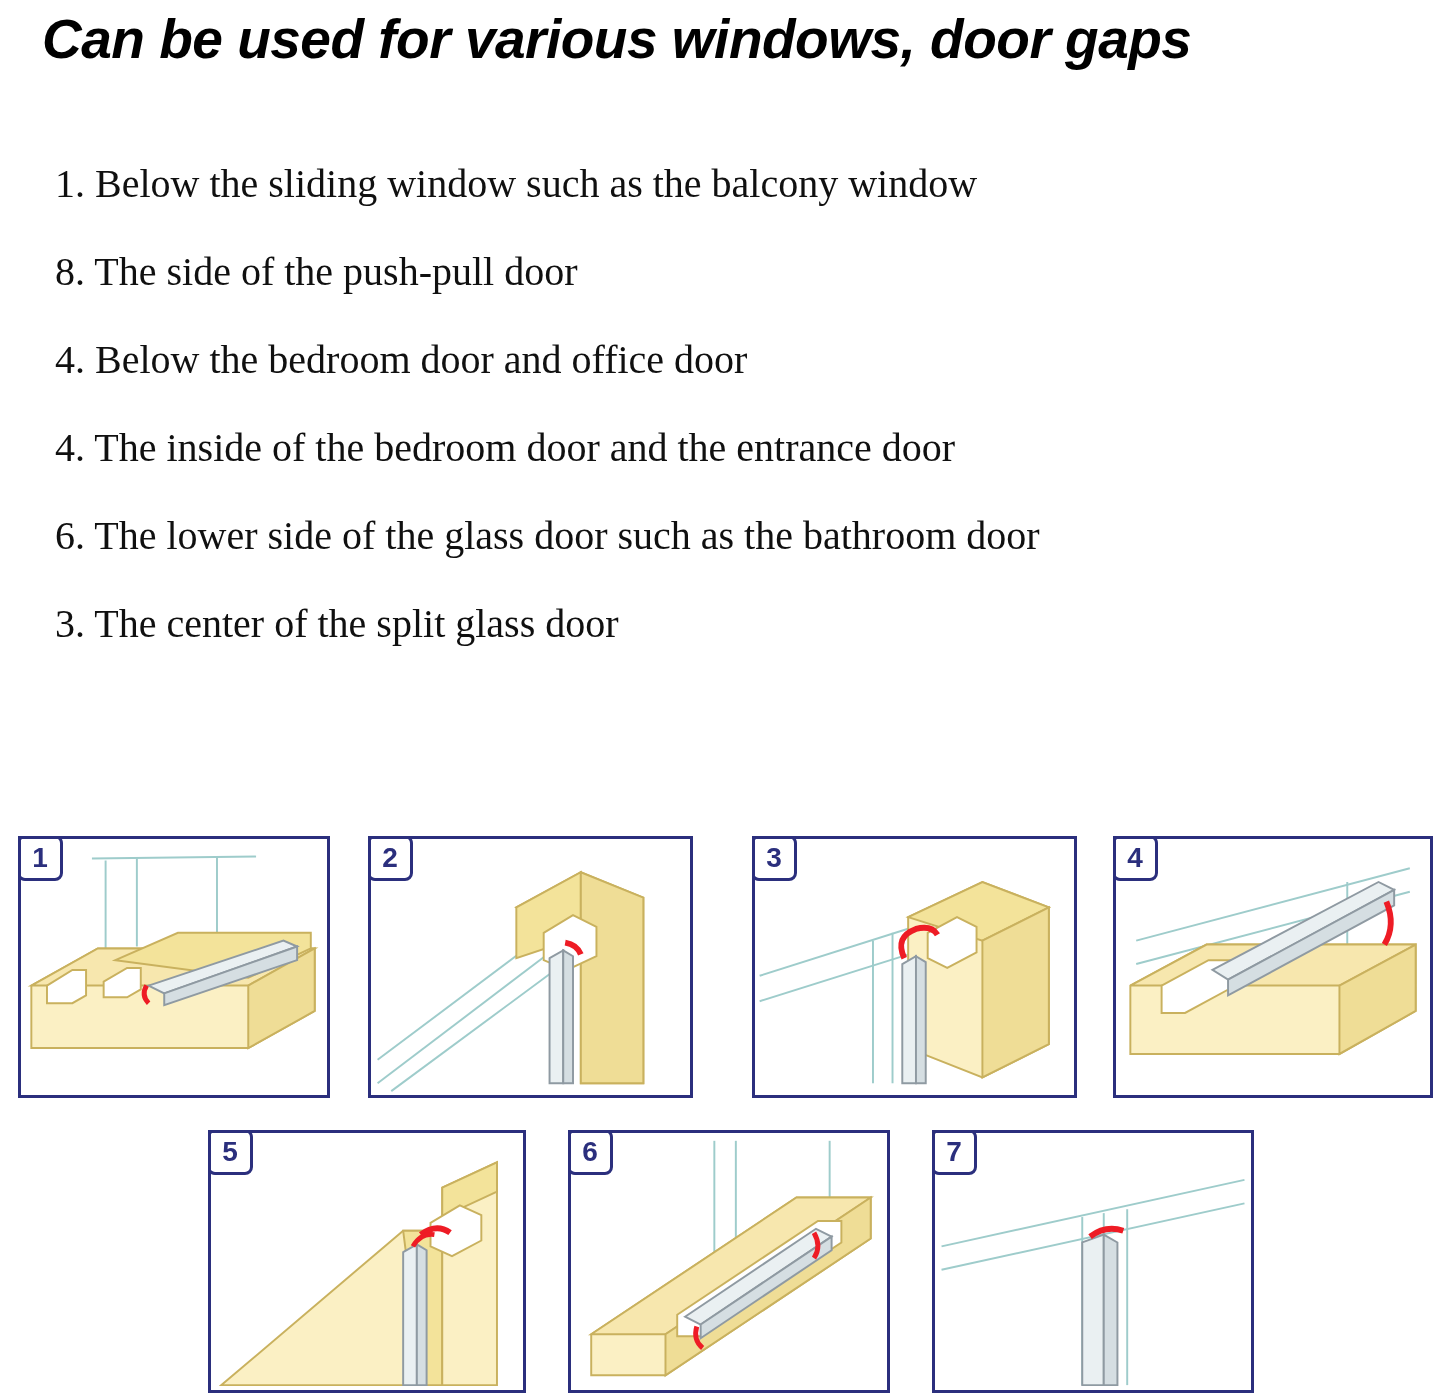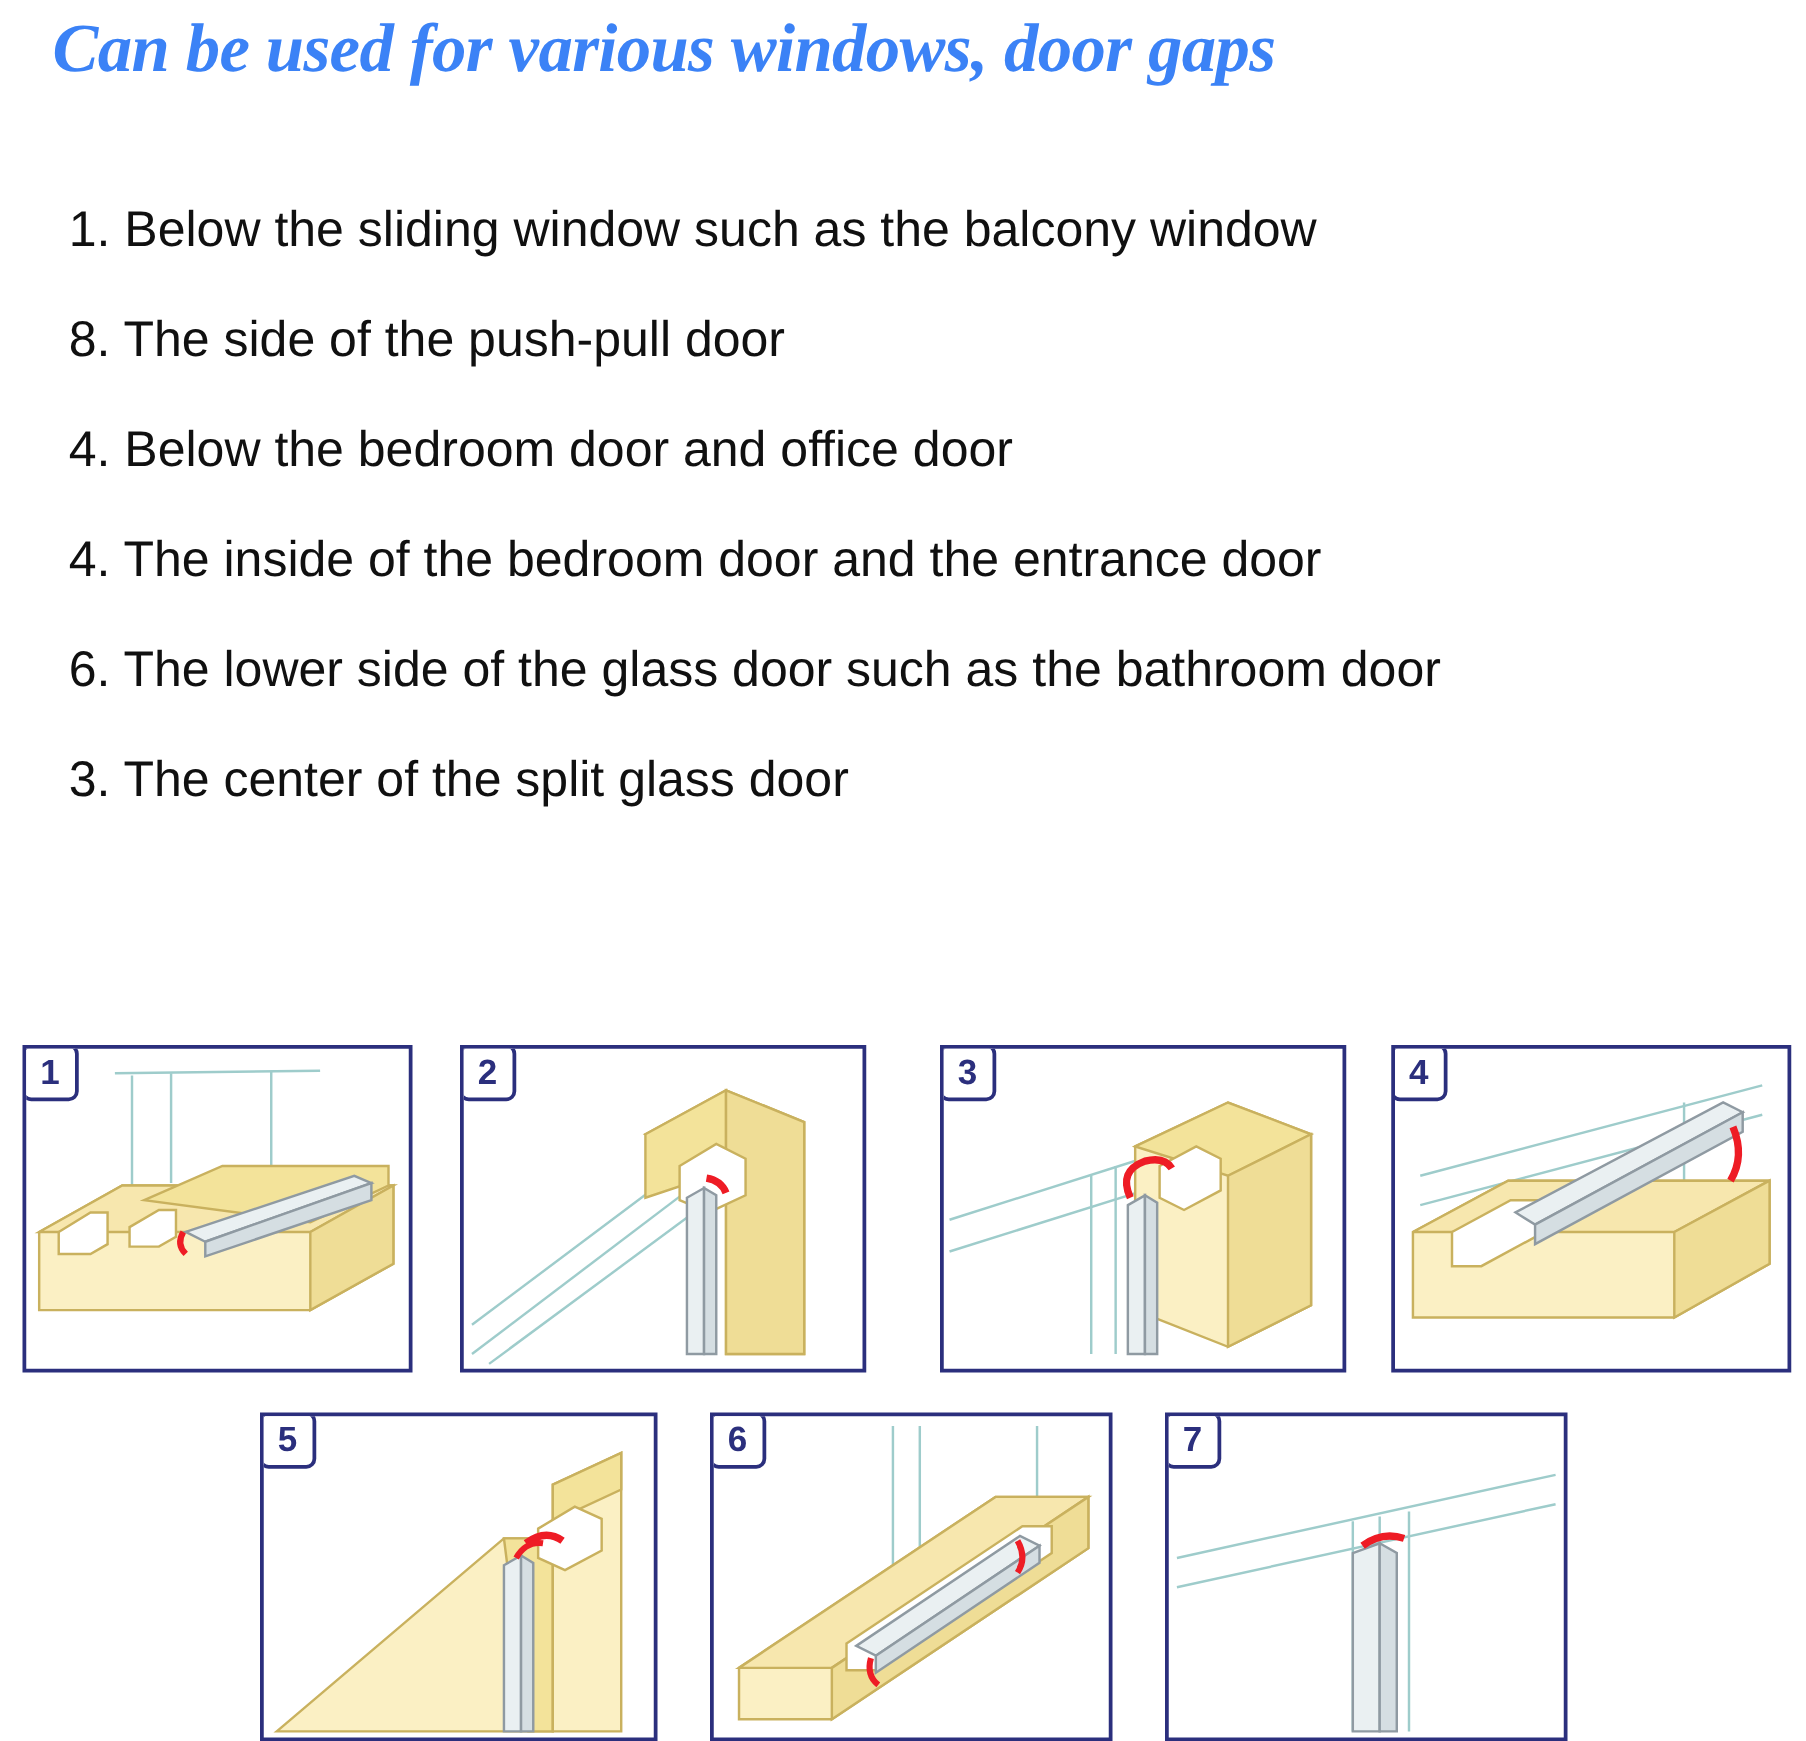--- a/index.html
+++ b/index.html
@@ -13,38 +13,38 @@
     position: relative;
     font-family: "Liberation Sans", sans-serif;
     overflow: hidden;
   }
 
   .page-title {
     position: absolute;
     left: 42px;
     top: 6px;
     width: 1370px;
-    font-family: Liberation Serif, serif;
+    font-family: Liberation Sans, sans-serif;
     font-style: italic;
     font-weight: bold;
     font-size: 55px;
     line-height: 66px;
     letter-spacing: -0.5px;
-    color: #3b82f6;
+    color: #000000;
     white-space: nowrap;
   }
 
   .bullet-list {
     position: absolute;
     left: 55px;
     top: 140px;
     width: 1340px;
   }
   .bullet-item {
-    font-family: Liberation Sans, sans-serif;
+    font-family: Liberation Serif, serif;
     font-size: 40px;
     line-height: 88px;
     color: #101010;
     white-space: nowrap;
   }
 
   
   .figures {
     position: absolute;
     left: 0;

